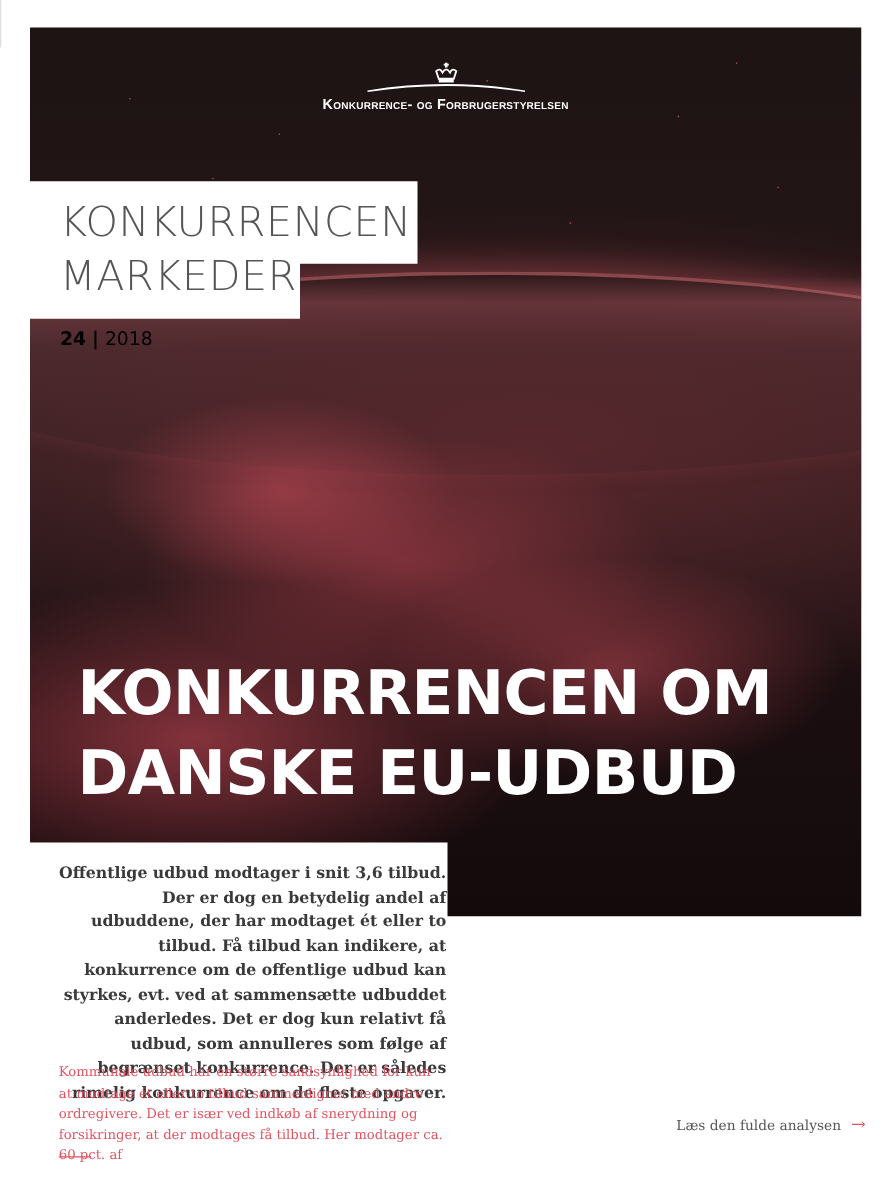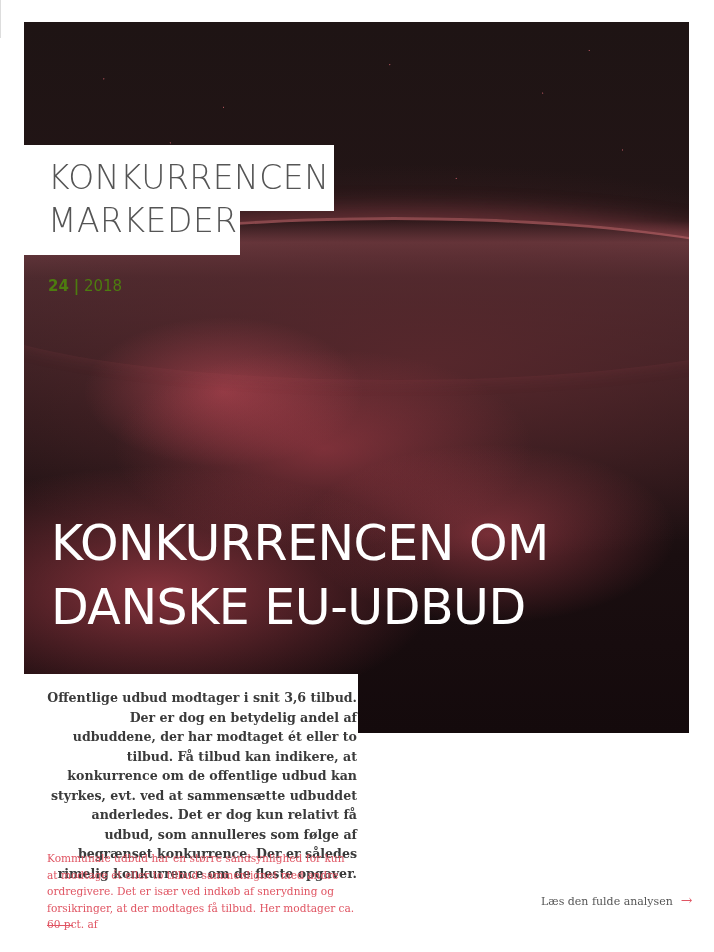--- a/index.html
+++ b/index.html
@@ -31,57 +31,69 @@
       radial-gradient(1px 1px at 85% 4%, #c65b66, transparent),
       radial-gradient(1px 1px at 22% 17%, #c65b66, transparent);
   }
   .logo { position:absolute; left:0; right:0; top:28px; text-align:center; color:#ffffff; }
   .crown { display:block; margin:0 auto; width:22px; height:18px; }
   .arc { display:block; margin:-2px auto 0; width:130px; height:8px; }
   .logo-text { font-family:"Liberation Sans", sans-serif; font-weight:bold; font-size:11.5px; letter-spacing:0.2px; font-variant:small-caps; margin-top:4px; }
   .title-box1 { position:absolute; left:24px; top:145px; width:310px; height:66px; background:#fff; }
   .title-box2 { position:absolute; left:24px; top:205px; width:216px; height:50px; background:#fff; }
   .series-title { position:absolute; left:48px; top:156px; font-family:"DejaVu Sans", sans-serif; font-weight:200; font-size:33px; line-height:43px; color:#555; letter-spacing:0.5px; }
-  .issue { position:absolute; left:48px; top:277px; color:#4d7c0f; font-family:"DejaVu Sans", sans-serif; font-size:15px; }
+  .issue { position:absolute; left:48px; top:262px; color:#000000; font-family:"DejaVu Sans", sans-serif; font-size:15px; }
   .issue b { font-weight:bold; }
   .headline { position:absolute; left:47px; top:508px; color:#fff; font-family:"DejaVu Sans", sans-serif; font-weight:normal; font-size:49px; line-height:64px; letter-spacing:-0.5px; }
   .body-box { position:absolute; left:24px; top:674px; width:334px; height:278px; background:#fff; }
   .lead { position:absolute; left:47px; top:688px; width:310px; font-family:"DejaVu Serif", serif; font-weight:bold; font-size:12.6px; line-height:19.5px; color:#3a3a3a;text-align:right; }
   .col1 { position:absolute; left:47px; top:850px; width:310px; font-family:"DejaVu Serif", serif; font-size:10.6px; line-height:16.6px; color:#e05563; }
   .rule { position:absolute; left:47px; top:925px; width:26px; height:1px; background:#e05563; }
   .col2 { position:absolute; left:375px; top:753px; width:300px; font-family:"DejaVu Serif", serif; font-size:10.6px; line-height:16.6px; color:#e05563; }
   .col2 p, .col1 p { margin:0 0 17px 0; }
   .readmore { position:absolute; left:541px; top:892px; font-family:"DejaVu Serif", serif; font-size:11px; color:#555; cursor:pointer; }
   .readmore .arrow { color:#e05563; margin-left:8px; font-size:14px; }
   .edge-mark { position:absolute; left:0; top:0; width:1px; height:38px; background:#ddd; }
 </style>
 </head>
 <body>
 
 <div class="edge-mark"></div>
 
 <div class="hero">
   <div class="stars"></div>
   <div class="horizon"></div>
+  <div class="logo">
+    <svg class="crown" viewBox="0 0 22 18">
+      <rect x="10" y="0" width="2" height="4" fill="#fff"></rect>
+      <rect x="9" y="1" width="4" height="1.5" fill="#fff"></rect>
+      <path d="M3 7 Q6 4 8 8 Q11 3 14 8 Q16 4 19 7 L17 13 L5 13 Z" fill="none" stroke="#fff" stroke-width="1.5"></path>
+      <rect x="5" y="13" width="12" height="3" fill="#fff"></rect>
+    </svg>
+    <svg class="arc" viewBox="0 0 130 8">
+      <path d="M2 7 Q65 -3 128 7" fill="none" stroke="#fff" stroke-width="1.4"></path>
+    </svg>
+    <div class="logo-text">Konkurrence- og Forbrugerstyrelsen</div>
+  </div>
 </div>
 
 <div class="title-box1"></div>
 <div class="title-box2"></div>
 <div class="series-title">
   <div>KONKURRENCEN</div>
   <div>MARKEDER</div>
 </div>
 
 <div class="issue">
   <b>24</b>
   <b>|</b>
   <span>2018</span>
 </div>
 
-<h1 class="headline" style="margin:4px;font-weight:normal;">
+<h1 class="headline" style="margin:15px;font-weight:bold;">
   <div>KONKURRENCEN OM</div>
   <div>DANSKE EU-UDBUD</div>
 </h1>
 
 <div class="body-box"></div>
 
 <div class="lead">Offentlige udbud modtager i snit 3,6 tilbud. Der er dog en betydelig andel af udbuddene, der har modtaget ét eller to tilbud. Få tilbud kan indikere, at konkurrence om de offentlige udbud kan styrkes, evt. ved at sammensætte udbuddet anderledes. Det er dog kun relativt få udbud, som annulleres som følge af begrænset konkurrence. Der er således rimelig konkurrence om de fleste opgaver.</div>
 
 <div class="col1">
   <p>Kommunale udbud har en større sandsynlighed for kun at modtage ét eller to tilbud sammenlignet med andre ordregivere. Det er især ved indkøb af snerydning og forsikringer, at der modtages få tilbud. Her modtager ca. 60 pct. af</p>

